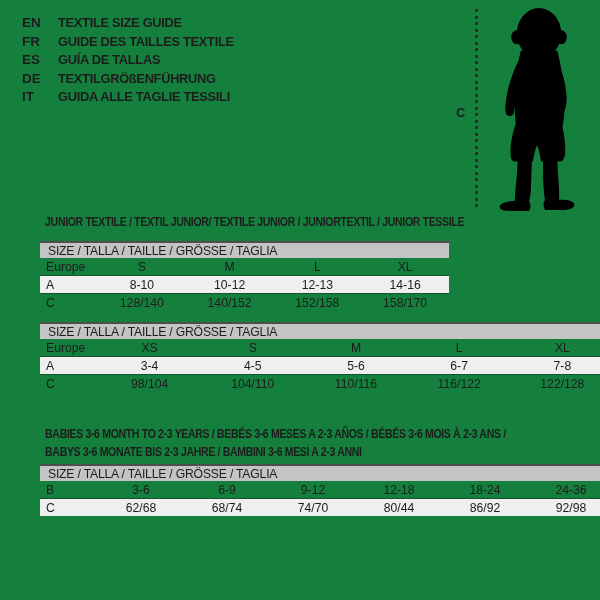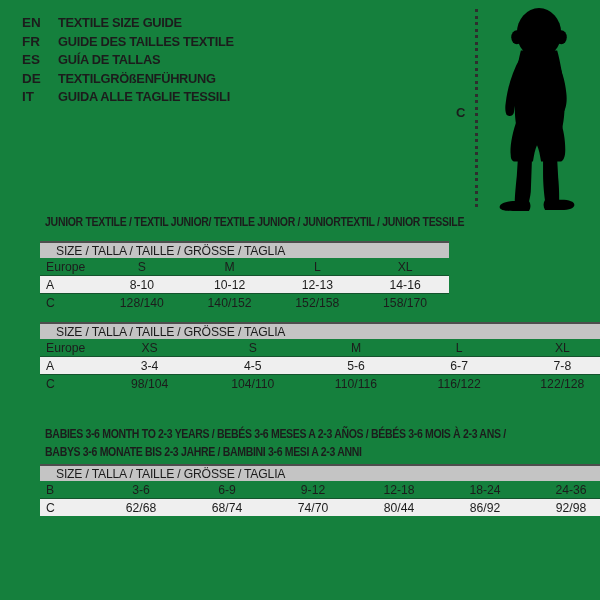--- a/index.html
+++ b/index.html
@@ -24,21 +24,21 @@
   .sec-0{top:213px;width:409px;}
   .sec-1{top:322px;width:574px;}
   .sec-2{top:425px;width:574px;}
   .title-wrap{margin-bottom:10px;}
   .sec-2 .title-wrap{margin-bottom:3px;}
   .table-title{font-size:12.4px;font-weight:700;line-height:18px;padding-left:6px;
     letter-spacing:-0.4px;transform:scaleX(0.85);transform-origin:0 50%;white-space:nowrap;}
 
   table.size-table{width:100%;border-collapse:collapse;table-layout:fixed;border-top:2px solid #4d4d4d;}
   table.size-table th{background:#c4c4c4;text-align:left;font-weight:400;font-size:12.2px;
-    height:15px;padding:0 0 0 16px;letter-spacing:-0.2px;white-space:nowrap;overflow:hidden;}
+    height:15px;padding:0 0 0 8px;letter-spacing:-0.2px;white-space:nowrap;overflow:hidden;}
   table.size-table td{font-size:12.2px;font-weight:400;height:17px;text-align:center;
     border-bottom:1px solid #14532d;padding:0;white-space:nowrap;}
   table.size-table td.row-label{text-align:left;padding-left:6px;}
   table.size-table tbody tr:nth-child(even) td{background:#efefef;}
   table.size-table tbody tr:last-child td{border-bottom:0;}
   col.label-col{width:58px;}
 
   
   .legend{position:absolute;left:21px;top:536px;}
   .legend-line{font-size:12.4px;font-weight:700;line-height:18.6px;

